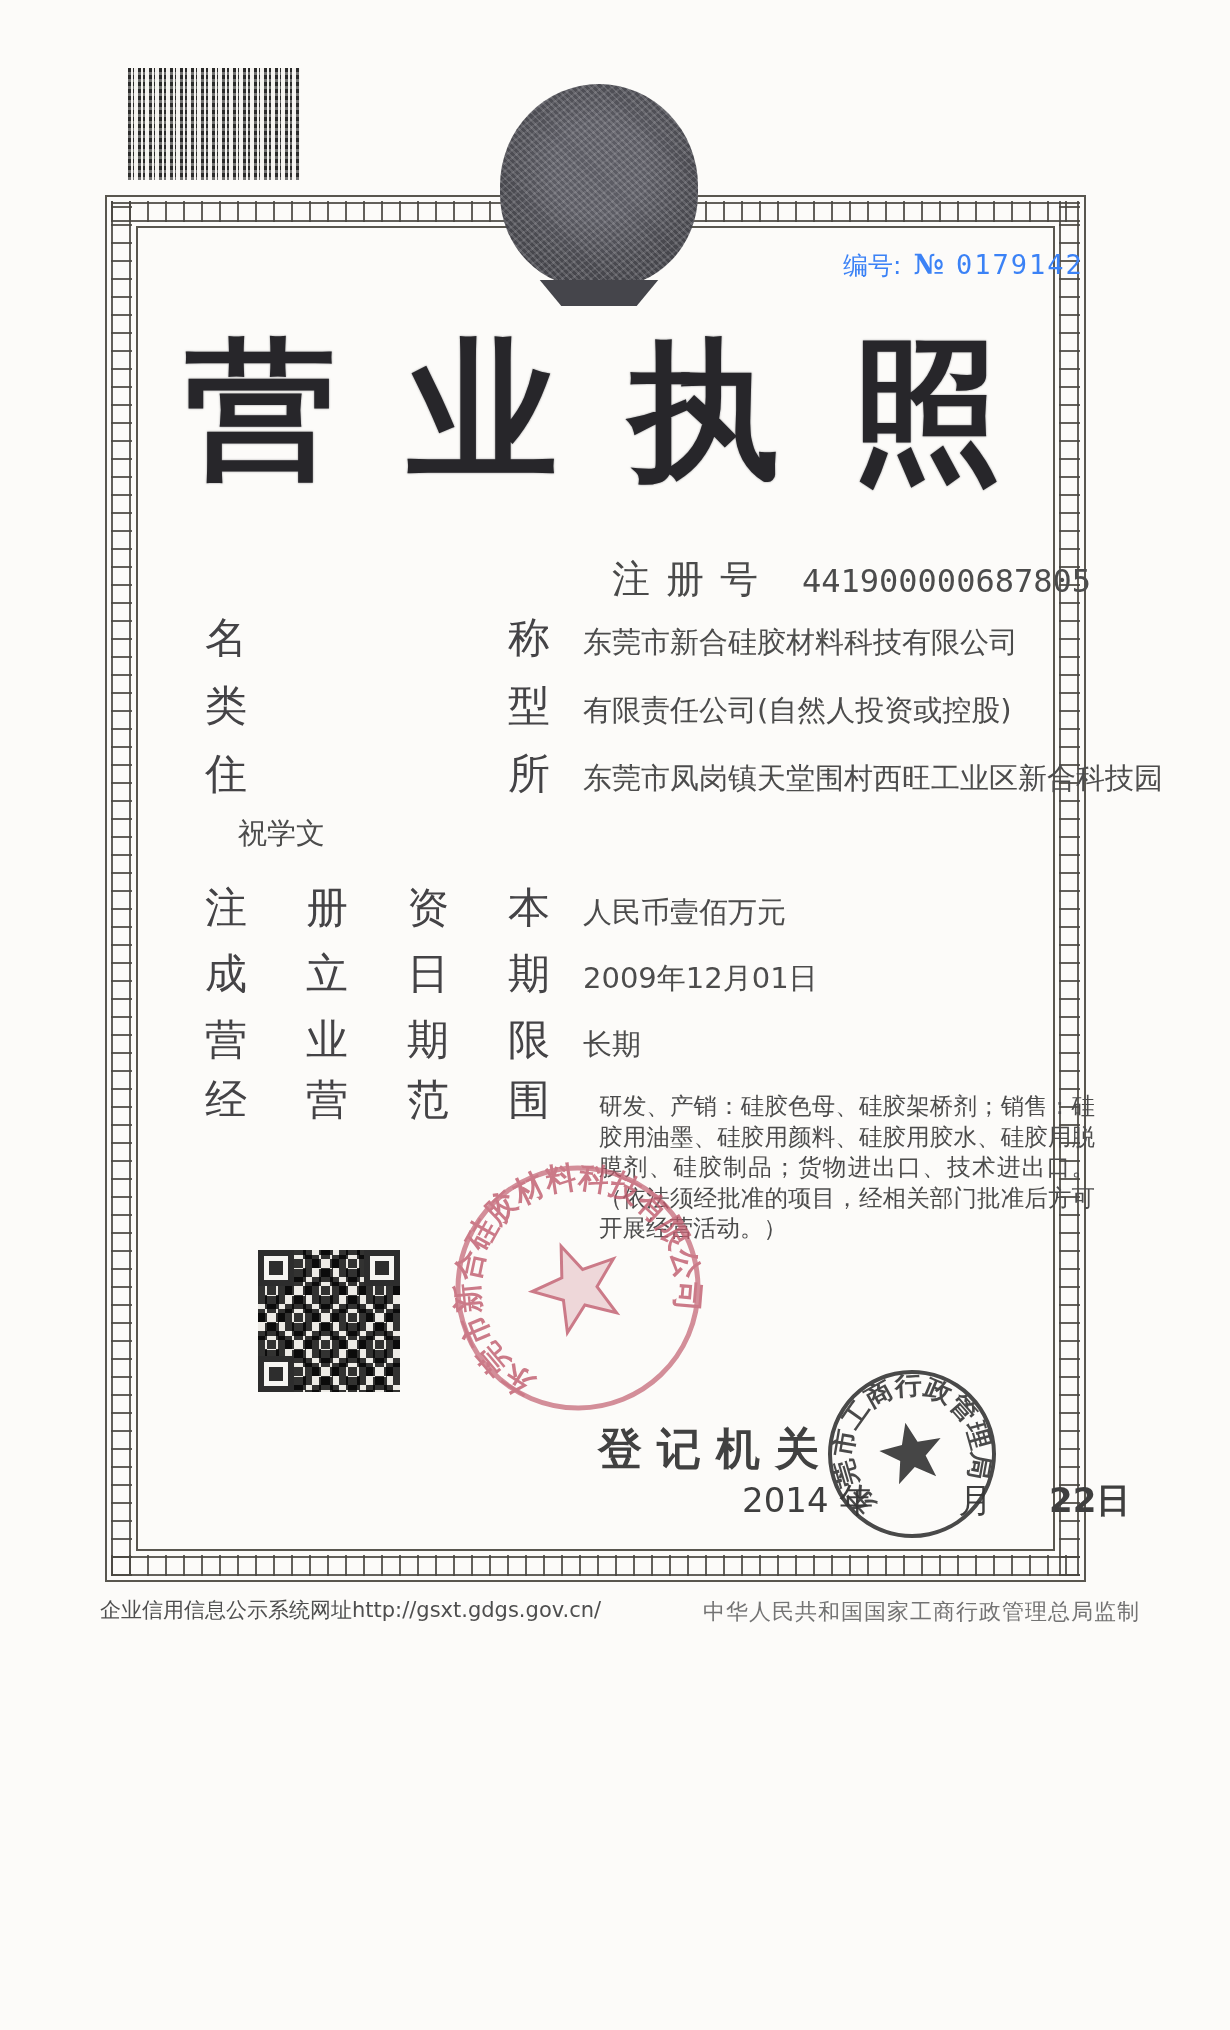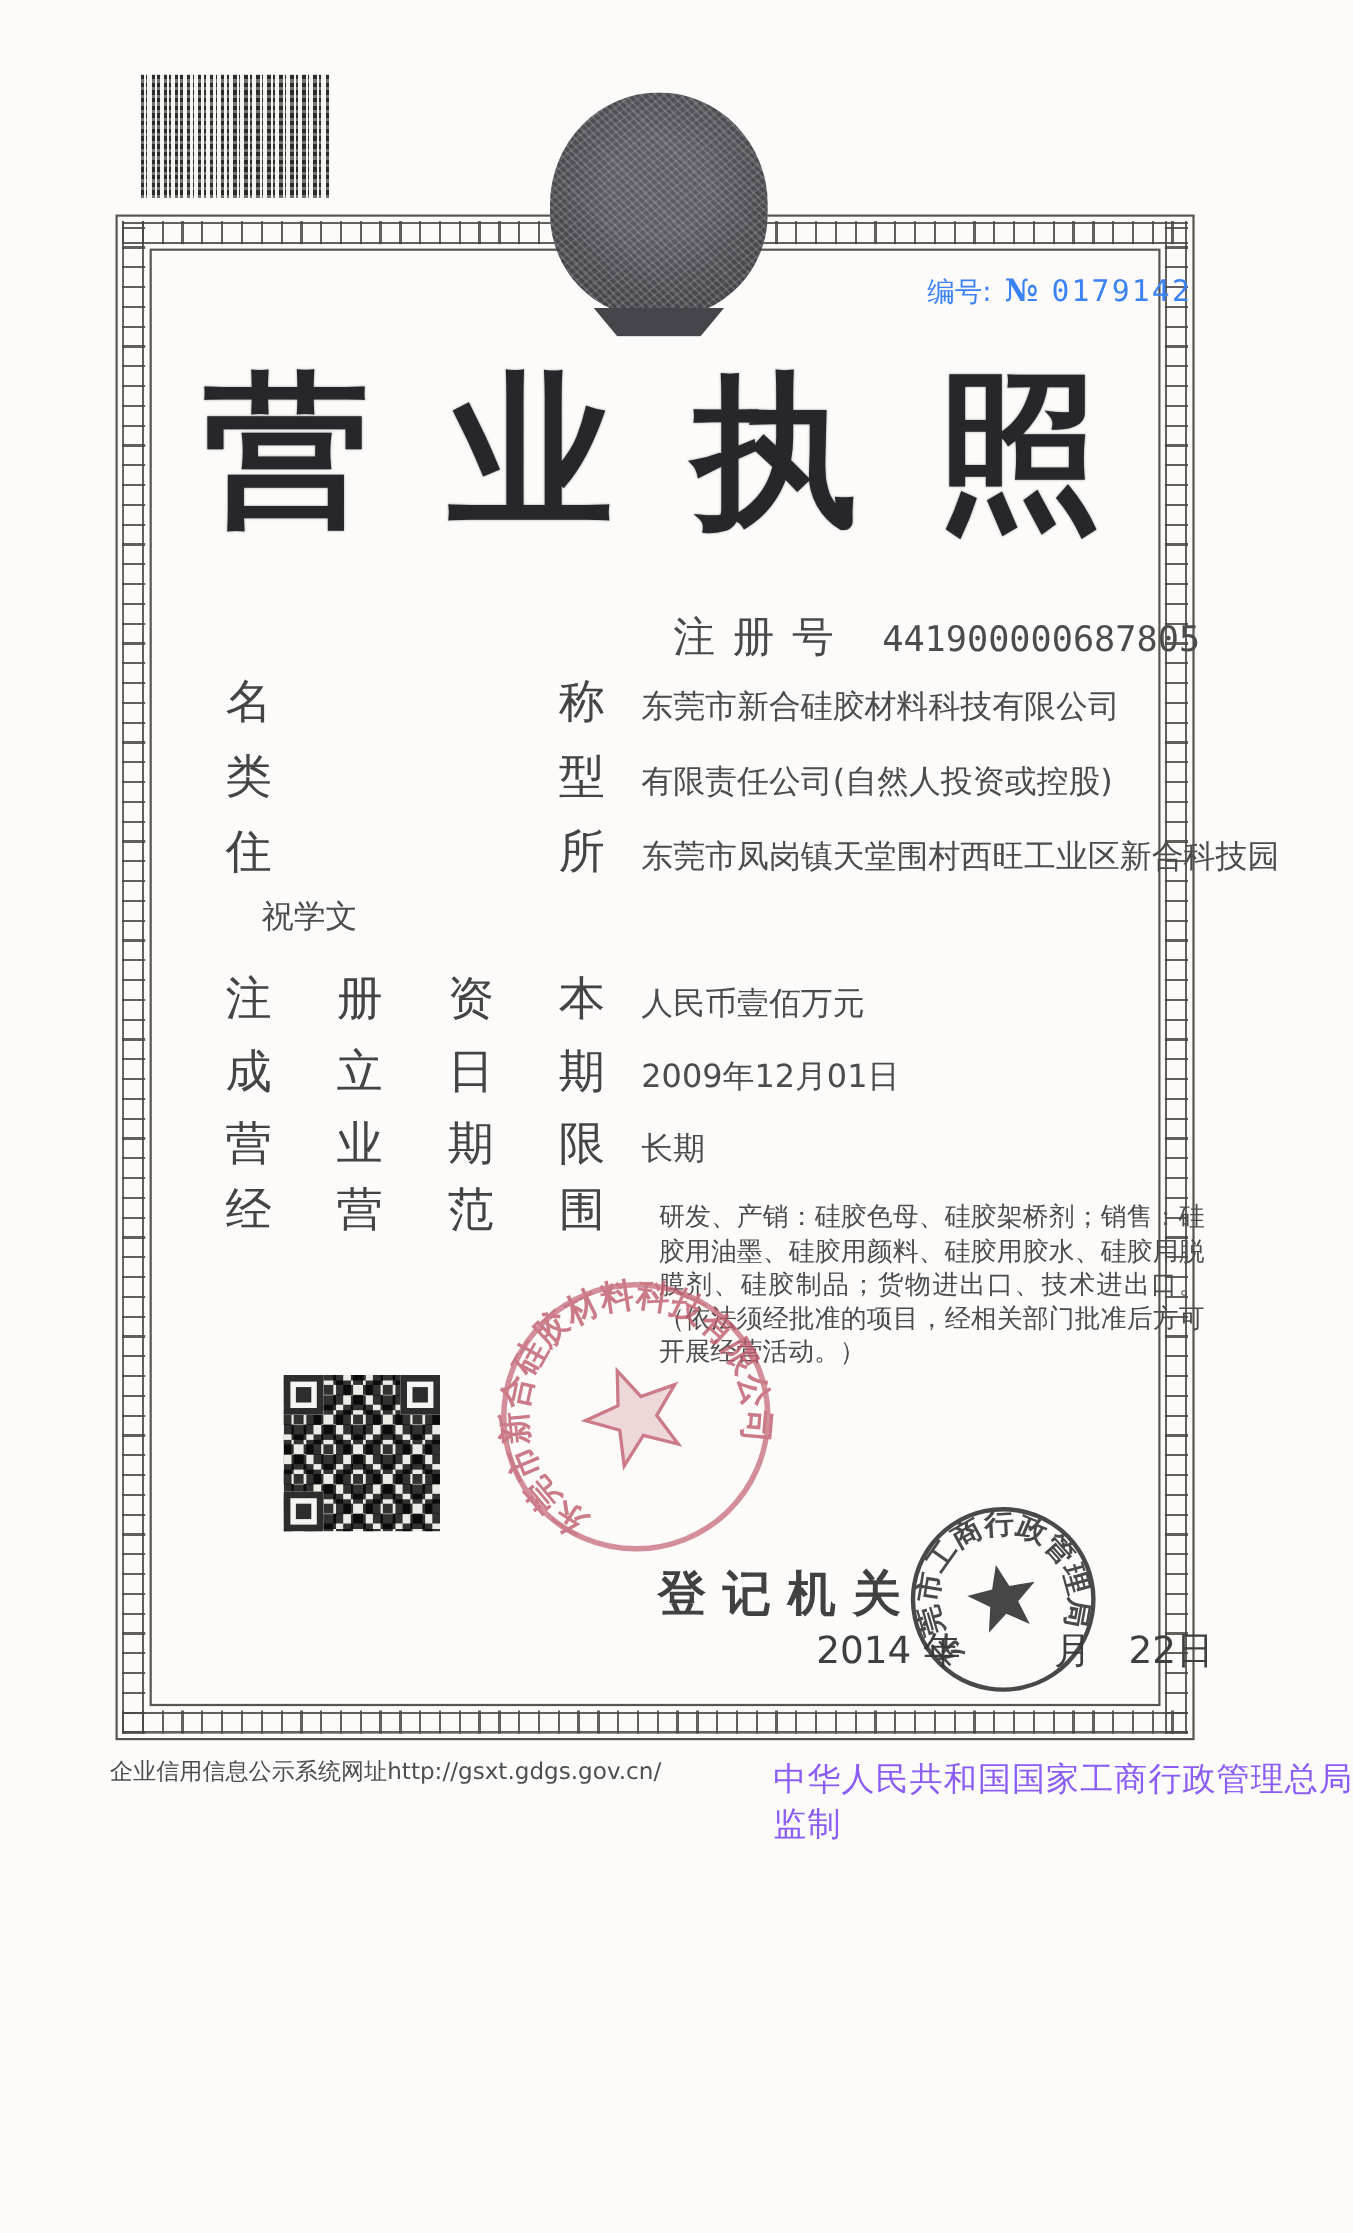--- a/index.html
+++ b/index.html
@@ -96,25 +96,25 @@
   .finder-bl{left:0;bottom:0;}
 
   
   .seal-red{left:450px;top:1160px;width:256px;height:256px;transform:rotate(-22deg);opacity:.8;z-index:5;}
   .seal-black{left:824px;top:1366px;width:176px;height:176px;transform:rotate(-12deg);opacity:.9;z-index:6;}
 
   
   .registrar-label{left:598px;top:1420px;font-size:44px;font-weight:600;letter-spacing:15px;color:#414141;z-index:4;white-space:nowrap;}
   .date-line{left:742px;top:1478px;font-size:34px;color:#3f3f3f;z-index:5;white-space:nowrap;}
   .date-line .m{margin-left:74px;}
-  .date-line .d{margin-left:23px;}
+  .date-line .d{margin-left:46px;font-weight:bold;}
 
   
   .footer-left{left:100px;top:1596px;font-size:21px;color:#4e4e4e;z-index:4;}
-  .footer-right{left:703px;top:1597px;font-size:30px;letter-spacing:1px;color:#8b5cf6;z-index:4;}
+  .footer-right{left:703px;top:1597px;font-size:22px;letter-spacing:1px;color:#737373;z-index:4;}
 </style>
 </head>
 <body>
 
 <div class="abs barcode"></div>
 
 <div class="abs emblem"></div>
 
 <div class="abs frame">
   <div class="band band-top"></div>

